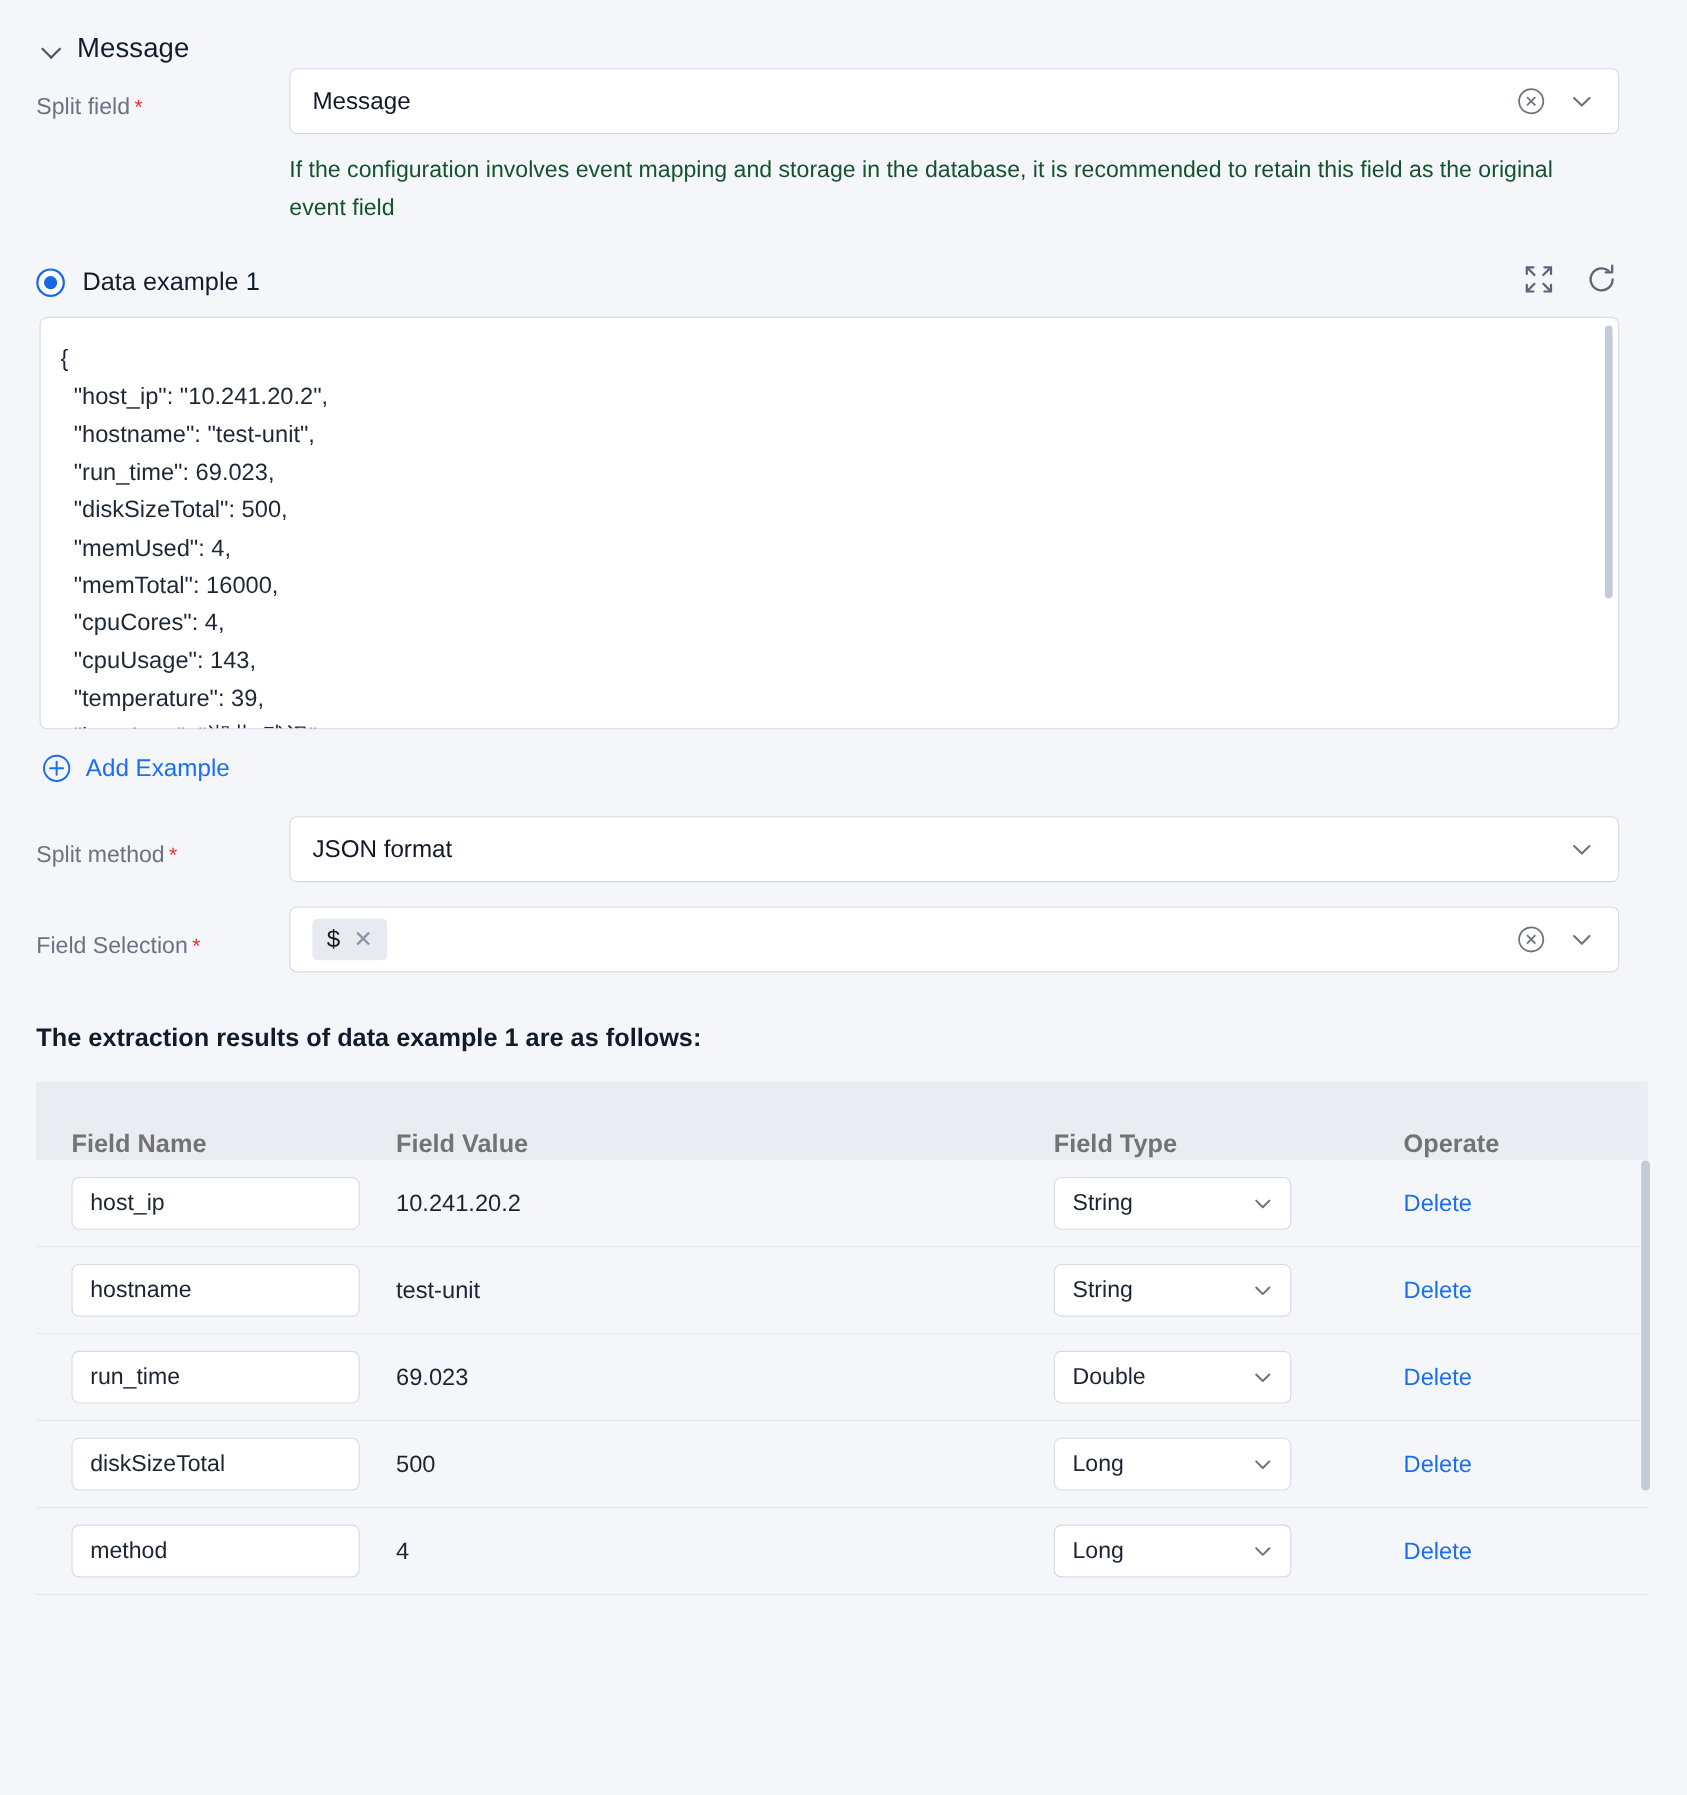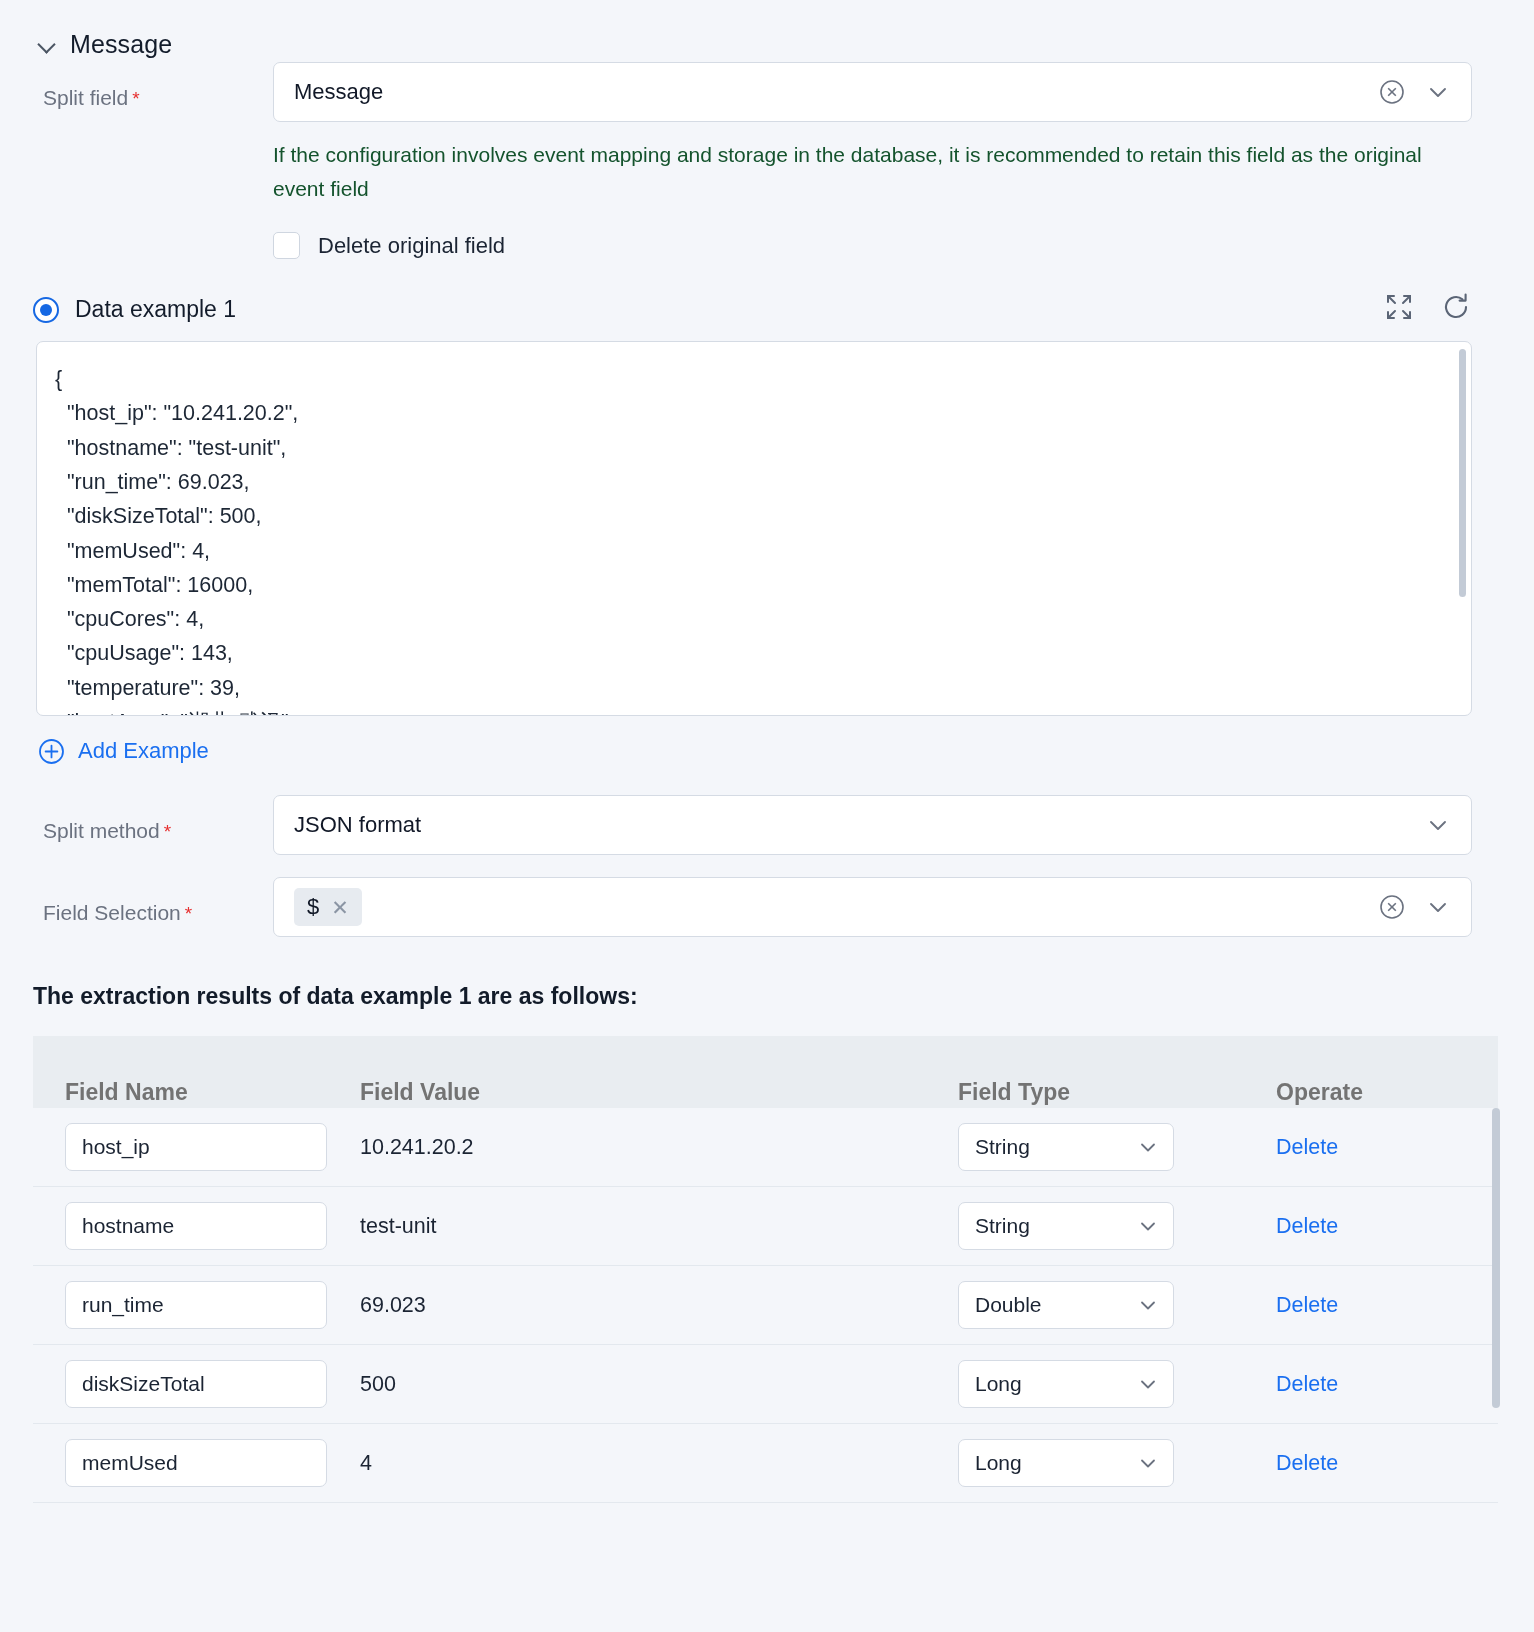--- a/index.html
+++ b/index.html
@@ -41,21 +41,21 @@
   .section-title {
     font-size: 25px;
     color: #131c2b;
     letter-spacing: .1px;
   }
 
   
   .form-row {
     display: flex;
     align-items: flex-start;
-    padding-left: 43px;
+    padding-left: 33px;
   }
   .form-label {
     width: 230px;
     flex: 0 0 230px;
     font-size: 21px;
     color: #6b7280;
     padding-top: 23px;
     line-height: 1.2;
   }
   .req { color: #e63030; margin-left: 4px; font-size: 19px; }
@@ -317,24 +317,20 @@
         </span>
         <span class="icon-caret">
           <svg width="26" height="26" viewBox="0 0 26 26">
             <path d="M6 10 L13 17 L20 10" fill="none" stroke="#6b7280" stroke-width="1.9" stroke-linecap="round" stroke-linejoin="round"></path>
           </svg>
         </span>
       </div>
 
       <div class="helper-text">If the configuration involves event mapping and storage in the database, it is recommended to retain this field as the original event field</div>
 
-      <div class="check-row">
-        <span class="checkbox"></span>
-        <span class="check-label">Delete original field</span>
-      </div>
     </div>
   </div>
 
   <div class="example-head">
     <span class="radio"></span>
     <span class="example-label">Data example 1</span>
     <span class="example-actions">
       <span>
         <svg width="30" height="30" viewBox="0 0 30 30">
           <path d="M4 10 V4 H10 M20 4 H26 V10 M26 20 V26 H20 M10 26 H4 V20" fill="none" stroke="#5b6576" stroke-width="2" stroke-linecap="round"></path>
@@ -493,21 +489,21 @@
                 <svg width="22" height="22" viewBox="0 0 22 22">
                   <path d="M5 8.5 L11 14.5 L17 8.5" fill="none" stroke="#6b7280" stroke-width="1.8" stroke-linecap="round" stroke-linejoin="round"></path>
                 </svg>
               </span>
             </div>
           </div>
           <div class="c4"><span class="del-link">Delete</span></div>
         </div>
         <div class="trow">
           <div class="c1">
-            <div class="name-input">memUsed</div>
+            <div class="name-input">method</div>
           </div>
           <div class="c2"><span class="cell-val">4</span></div>
           <div class="c3">
             <div class="type-select">
               <span>Long</span>
               <span class="sel-caret">
                 <svg width="22" height="22" viewBox="0 0 22 22">
                   <path d="M5 8.5 L11 14.5 L17 8.5" fill="none" stroke="#6b7280" stroke-width="1.8" stroke-linecap="round" stroke-linejoin="round"></path>
                 </svg>
               </span>

